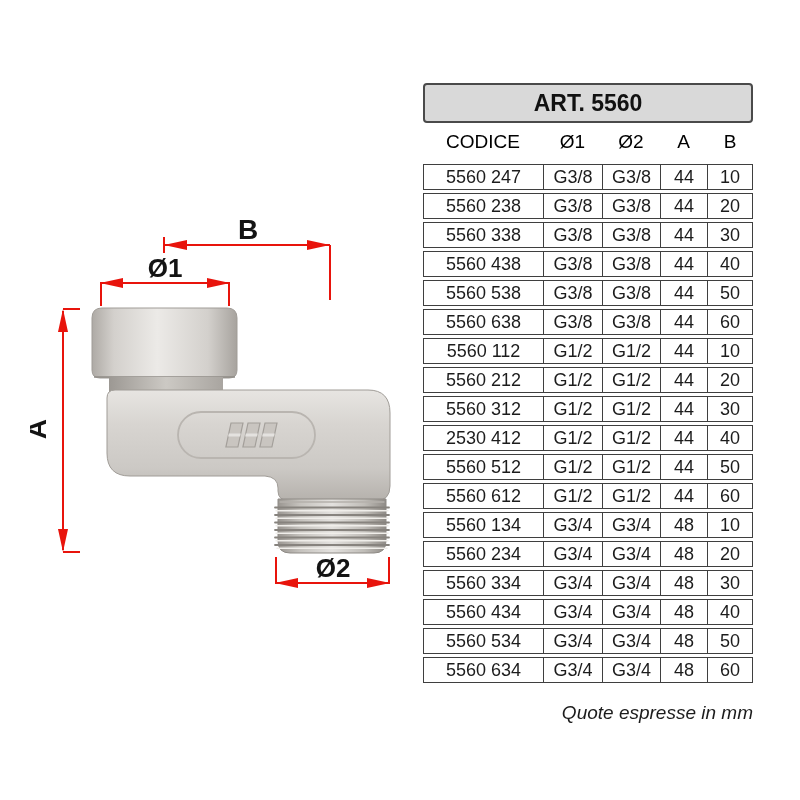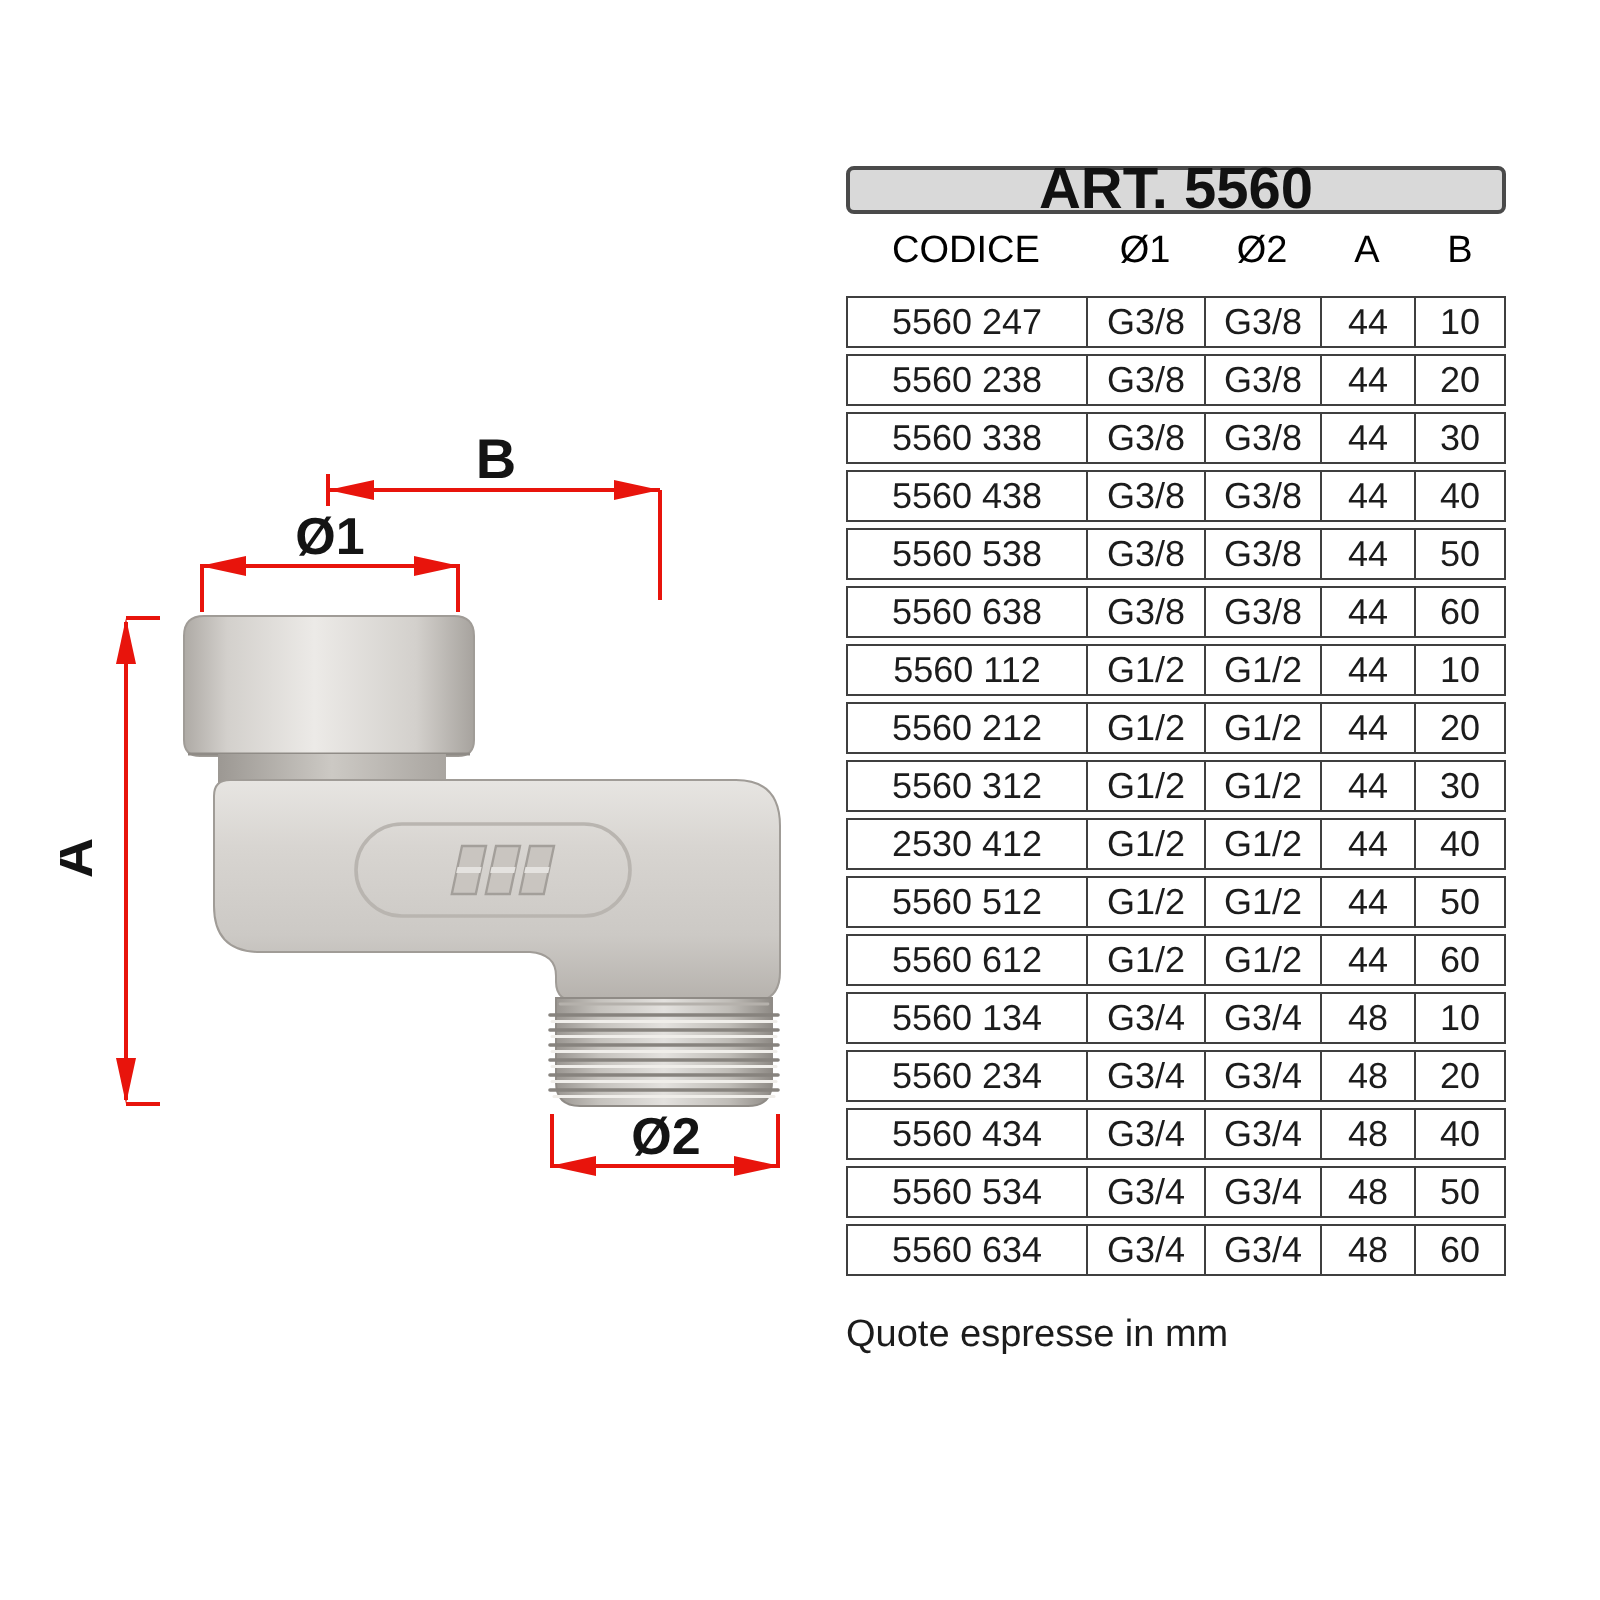--- a/index.html
+++ b/index.html
@@ -9,26 +9,26 @@
     font-family: "Liberation Sans", sans-serif;
     color: #1c1c1c;
     position: relative;
     overflow: hidden;
   }
   .page { position: absolute; inset: 0; background: #ffffff; }
 
   
   .panel { position: absolute; left: 423px; top: 83px; width: 330px; }
   .art-box {
-    height: 24px;
+    height: 40px;
     background: #d9d9d9;
     border: 2px solid #4a4a4a;
     border-radius: 4px;
     display: flex; align-items: center; justify-content: center;
-    font-size: 29px; font-weight: bold; color: #111;
+    font-size: 23px; font-weight: bold; color: #111;
   }
   .colh-row { display: flex; height: 38px; align-items: center; }
   .colh { text-align: center; font-size: 19px; color: #000000; }
   table.spec {
     border-collapse: separate;
     border-spacing: 0 3px;
     width: 330px;
     table-layout: fixed;
   }
   table.spec td {
@@ -39,21 +39,22 @@
     vertical-align: middle;
     font-size: 18px;
     color: #1c1c1c;
     background: #fff;
     overflow: hidden;
     white-space: nowrap;
   }
   table.spec td:last-child { border-right: 1.5px solid #3f3f3f; }
   .note {
     margin-top: 16px;
-    text-align: left;
+    text-align: right;
+    font-style: italic;
     font-size: 19px;
     color: #1c1c1c;
   }
 
   
   .diagram { position: absolute; left: 30px; top: 205px; }
   .dimlabel {
     font-family: "Liberation Sans", sans-serif;
     font-weight: bold;
     fill: #141414;
@@ -289,20 +290,27 @@
             <td>10</td>
           </tr>
           <tr>
             <td>5560 234</td>
             <td>G3/4</td>
             <td>G3/4</td>
             <td>48</td>
             <td>20</td>
           </tr>
           <tr>
+            <td>5560 334</td>
+            <td>G3/4</td>
+            <td>G3/4</td>
+            <td>48</td>
+            <td>30</td>
+          </tr>
+          <tr>
             <td>5560 434</td>
             <td>G3/4</td>
             <td>G3/4</td>
             <td>48</td>
             <td>40</td>
           </tr>
           <tr>
             <td>5560 534</td>
             <td>G3/4</td>
             <td>G3/4</td>

